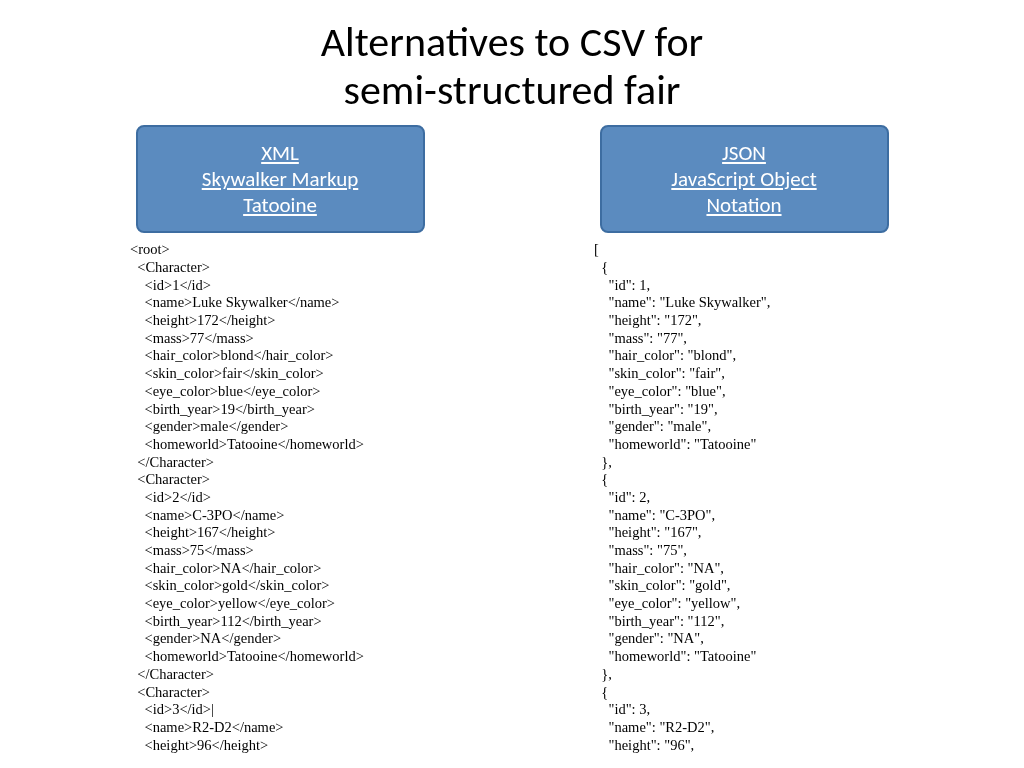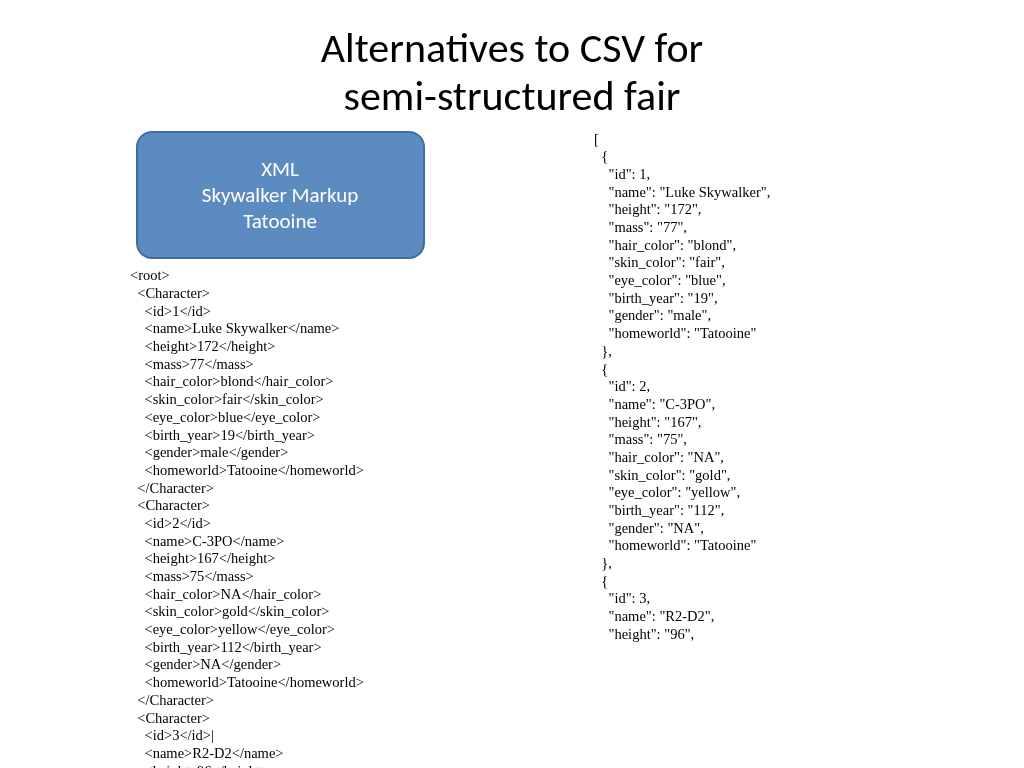--- a/index.html
+++ b/index.html
@@ -8,44 +8,45 @@
     width: 1024px;
     height: 768px;
     background: #ffffff;
     font-family: Calibri, Arial, sans-serif;
     overflow: hidden;
   }
   .title {
     text-align: center;
     font-size: 42px;
     color: #000;
-    padding-top: 24px;
+    padding-top: 18px;
     line-height: 1.15;
     font-weight: 400;
   }
   .columns {
     display: flex;
     justify-content: space-between;
     padding: 0 130px;
     margin-top: 10px;
   }
   .col {
     width: 300px;
   }
   .pill {
     background: #5b8bbf;
     border: 2px solid #3d6da1;
-    border-radius: 16px;
+    border-radius: 8px;
     color: #fff;
     text-align: center;
     font-size: 21px;
     line-height: 1.25;
-    padding: 23px 10px;
+    padding: 13px 10px;
     width: 265px;
     margin: 0 auto 8px auto;
+    text-decoration: underline;
   }
   .code {
     font-family: Liberation Serif, serif;
     font-size: 14.5px;
     line-height: 1.22;
     white-space: pre;
     color: #000;
   }
 </style>
 </head>
@@ -89,20 +90,25 @@
     &lt;gender&gt;NA&lt;/gender&gt;
     &lt;homeworld&gt;Tatooine&lt;/homeworld&gt;
   &lt;/Character&gt;
   &lt;Character&gt;
     &lt;id&gt;3&lt;/id&gt;|
     &lt;name&gt;R2-D2&lt;/name&gt;
     &lt;height&gt;96&lt;/height&gt;</div>
   </div>
 
   <div class="col">
+    <div class="pill">
+      <span>JSON</span><br>
+      <span>JavaScript Object</span><br>
+      <span>Notation</span>
+    </div>
     <div class="code">[
   {
     "id": 1,
     "name": "Luke Skywalker",
     "height": "172",
     "mass": "77",
     "hair_color": "blond",
     "skin_color": "fair",
     "eye_color": "blue",
     "birth_year": "19",

